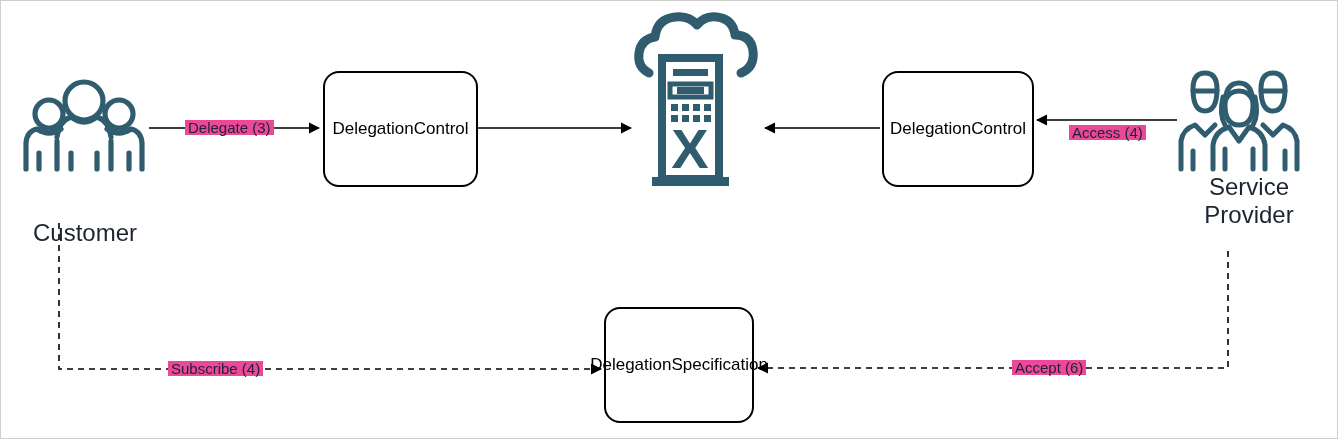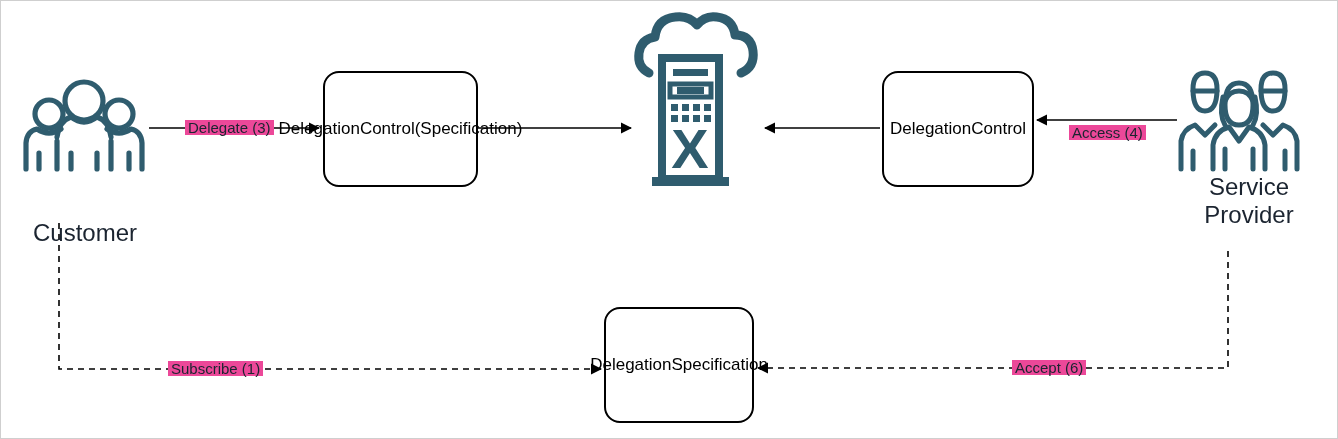--- a/index.html
+++ b/index.html
@@ -139,21 +139,20 @@
       <rect x="681" y="114" width="7" height="7" fill="#2f5c6e"></rect>
       <rect x="692" y="114" width="7" height="7" fill="#2f5c6e"></rect>
       <rect x="703" y="114" width="7" height="7" fill="#2f5c6e"></rect>
       <text x="689" y="167" fill="#2f5c6e" font-family="Liberation Sans, sans-serif" font-size="56" font-weight="bold" text-anchor="middle">X</text>
     </g>
   </svg>
 
   <div class="node-box" style="left:322px; top:70px; width:155px; height:116px;">
     <span class="node-line">Delegation</span>
     <span class="node-line">Control</span>
-    <span class="node-line">(Specification)</span>
   </div>
 
   <div class="node-box" style="left:881px; top:70px; width:152px; height:116px;">
     <span class="node-line">Delegation</span>
     <span class="node-line">Control</span>
   </div>
 
   <div class="node-box" style="left:603px; top:306px; width:150px; height:116px;">
     <span class="node-line">Delegation</span>
     <span class="node-line">Specification</span>
@@ -161,17 +160,17 @@
 
   <div class="actor-label" style="left:0px; top:195px; width:168px;margin-top:23px;">Customer</div>
 
   <div class="actor-label" style="left:1158px; top:172px; width:180px;">Service
 Provider</div>
 
   <div class="edge-label" style="left:184px; top:119px;">Delegate (3)</div>
 
   <div class="edge-label" style="left:1068px; top:111px;margin-top:13px;">Access (4)</div>
 
-  <div class="edge-label" style="left:167px; top:360px;">Subscribe (1)</div>
+  <div class="edge-label" style="left:167px; top:360px;">Subscribe (4)</div>
 
   <div class="edge-label" style="left:1011px; top:359px;">Accept (6)</div>
 
 </div>
 
 </body></html>

